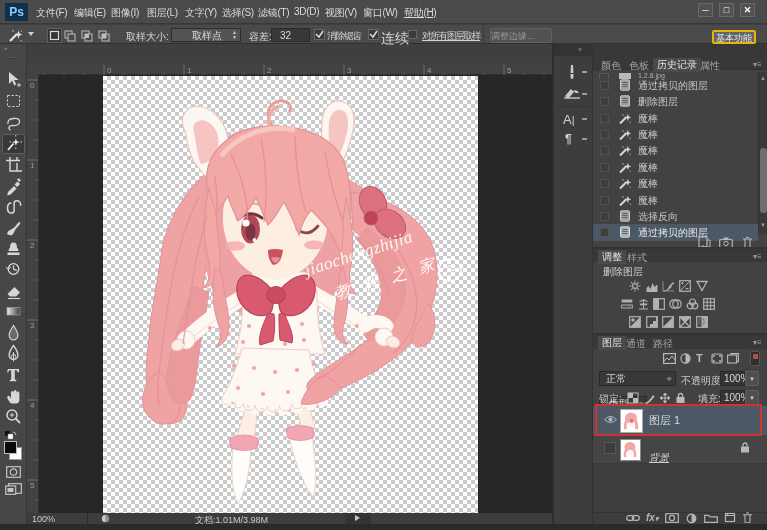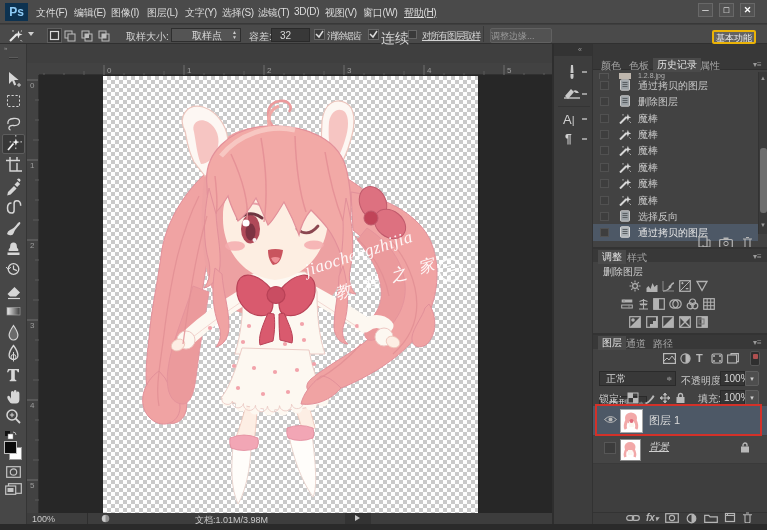--- a/index.html
+++ b/index.html
@@ -713,21 +713,21 @@
         </svg></div>
     <div class="abs" style="left:56px; top:369px; color:#dadada; font-size:11px;text-align:center;">图层 1</div>
     <div class="abs" style="left:2px; top:360px; width:167px; height:32px; border:2px solid #d33129;"></div>
     <div class="abs" style="left:0; top:392px; width:175px; height:28px; background:#454545; border-bottom:1px solid #3a3a3a;"></div>
     <div class="abs" style="left:11px; top:398px; width:12px; height:12px; background:#3c3c3c; border:1px solid #575757;"></div>
     <div class="abs" style="left:27px; top:395px; width:21px; height:22px; background:#fff; border:1px solid #888;"><svg width="19" height="20" viewBox="0 0 19 20">
           <ellipse cx="9" cy="7" rx="5.5" ry="5" fill="#f2a8a8"></ellipse>
           <path d="M5.5,9 q-2.5,5 -1,8 M12.5,9 q2.5,5 1,8" stroke="#f2a8a8" stroke-width="2.5" fill="none"></path>
           <rect x="7" y="10" width="4.5" height="5" fill="#fdf6f0"></rect>
         </svg></div>
-    <div class="abs" style="left:56px; top:396px; color:#cfcfcf; font-size:10px; font-style:italic;text-decoration:underline;">背景</div>
+    <div class="abs" style="left:56px; top:407px; color:#cfcfcf; font-size:10px; font-style:italic;text-decoration:underline;">背景</div>
     <svg class="abs" style="left:147px; top:398px;" width="10" height="11" viewBox="0 0 10 11">
         <rect x="1" y="4.5" width="8" height="6" fill="#b9b9b9"></rect>
         <path d="M3,4.5 l0,-1.5 a2,2 0 0,1 4,0 l0,1.5" fill="none" stroke="#b9b9b9" stroke-width="1.3"></path>
       </svg>
     <div class="abs" style="left:0; top:420px; width:175px; height:48px; background:#3e3e3e;"></div>
 
     <div class="abs" style="left:0; top:468px; width:175px; height:12px; background:#3d3d3d; border-top:1px solid #333;"></div>
     <div id="laybot">
       <svg class="abs" style="left:33px; top:470px;" width="14" height="8" viewBox="0 0 14 8">
           <rect x="0.7" y="1.7" width="7" height="4.6" rx="2.3" fill="none" stroke="#b5b5b5" stroke-width="1.2"></rect>

